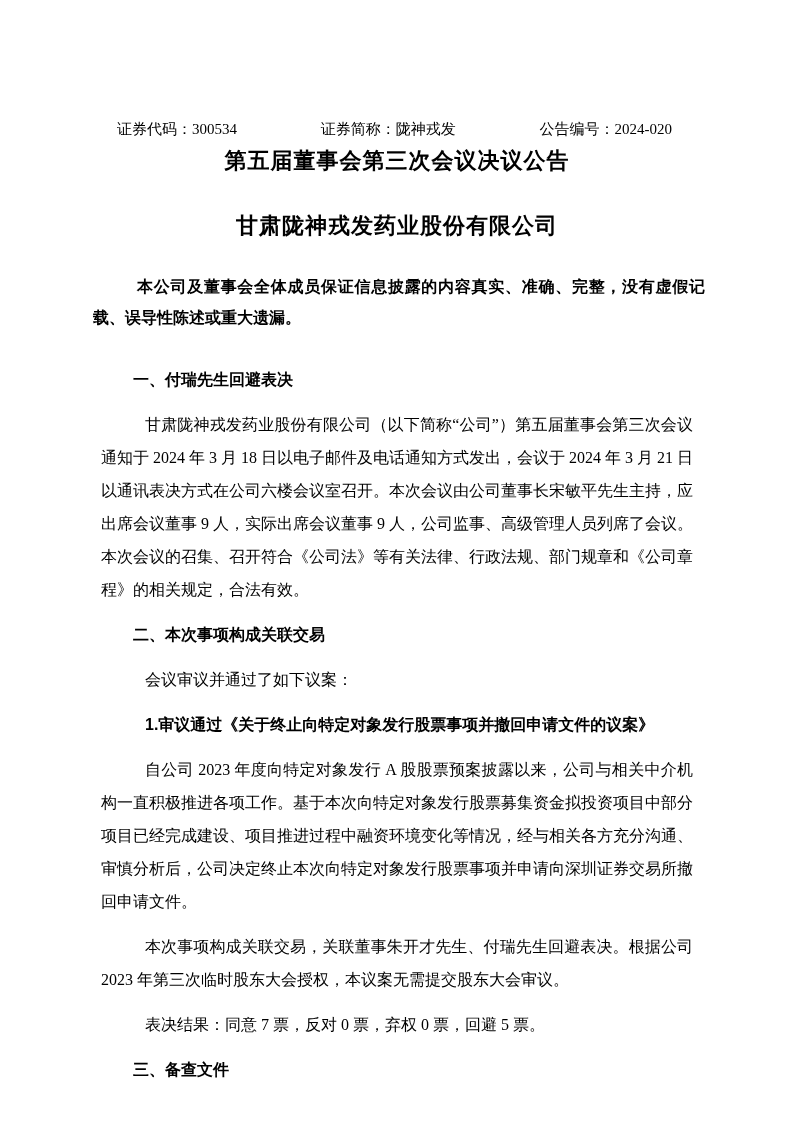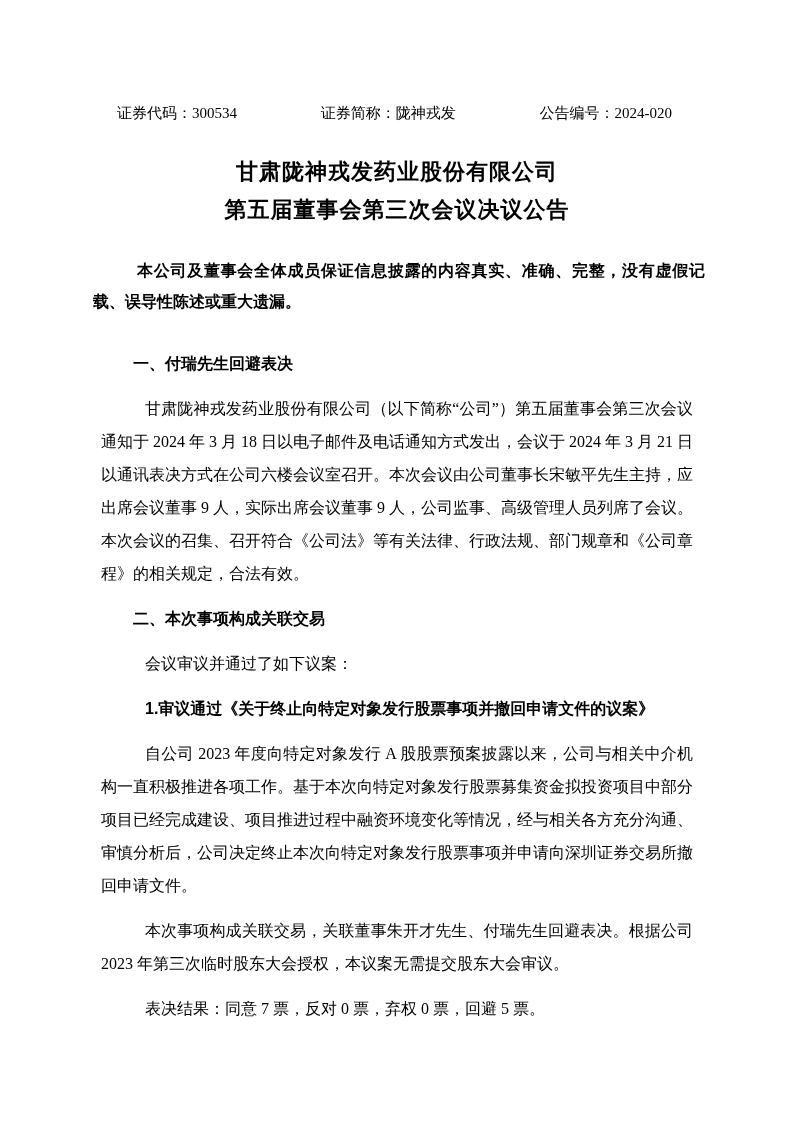--- a/index.html
+++ b/index.html
@@ -7,21 +7,21 @@
     padding: 0;
     background: #ffffff;
   }
   .page {
     position: relative;
     width: 794px;
     height: 1122px;
     margin: 0 auto;
     background: #ffffff;
     box-sizing: border-box;
-    padding: 0 89px;
+    padding: 16px 89px;
     overflow: hidden;
     color: #000000;
     font-family: "Liberation Serif", "DejaVu Serif", serif;
   }
   .header-row {
     display: flex;
     justify-content: space-between;
     padding: 104px 33px 0 28px;
     font-size: 15px;
     line-height: 18px;
@@ -79,30 +79,31 @@
 <body>
 
 <div class="page">
 
   <div class="header-row">
     <span>证券代码：300534</span>
     <span>证券简称：陇神戎发</span>
     <span>公告编号：2024-020</span>
   </div>
 
+  <h1 class="doc-title second">第五届董事会第三次会议决议公告</h1>
   <h1 class="doc-title">甘肃陇神戎发药业股份有限公司</h1>
-  <h1 class="doc-title second">第五届董事会第三次会议决议公告</h1>
 
   <p class="disclaimer">本公司及董事会全体成员保证信息披露的内容真实、准确、完整，没有虚假记载、误导性陈述或重大遗漏。</p>
 
   <p class="sec-heading first">一、付瑞先生回避表决</p>
   <p class="para">甘肃陇神戎发药业股份有限公司（以下简称“公司”）第五届董事会第三次会议通知于 2024 年 3 月 18 日以电子邮件及电话通知方式发出，会议于 2024 年 3 月 21 日以通讯表决方式在公司六楼会议室召开。本次会议由公司董事长宋敏平先生主持，应出席会议董事 9 人，实际出席会议董事 9 人，公司监事、高级管理人员列席了会议。本次会议的召集、召开符合《公司法》等有关法律、行政法规、部门规章和《公司章程》的相关规定，合法有效。</p>
 
   <p class="sec-heading">二、本次事项构成关联交易</p>
   <p class="para">会议审议并通过了如下议案：</p>
 
   <p class="proposal-title">1.审议通过《关于终止向特定对象发行股票事项并撤回申请文件的议案》</p>
   <p class="para">自公司 2023 年度向特定对象发行 A 股股票预案披露以来，公司与相关中介机构一直积极推进各项工作。基于本次向特定对象发行股票募集资金拟投资项目中部分项目已经完成建设、项目推进过程中融资环境变化等情况，经与相关各方充分沟通、审慎分析后，公司决定终止本次向特定对象发行股票事项并申请向深圳证券交易所撤回申请文件。</p>
   <p class="para">本次事项构成关联交易，关联董事朱开才先生、付瑞先生回避表决。根据公司 2023 年第三次临时股东大会授权，本议案无需提交股东大会审议。</p>
   <p class="para">表决结果：同意 7 票，反对 0 票，弃权 0 票，回避 5 票。</p>
 
+  <p class="sec-heading">三、备查文件</p>
 
 </div>
 
 </body></html>

